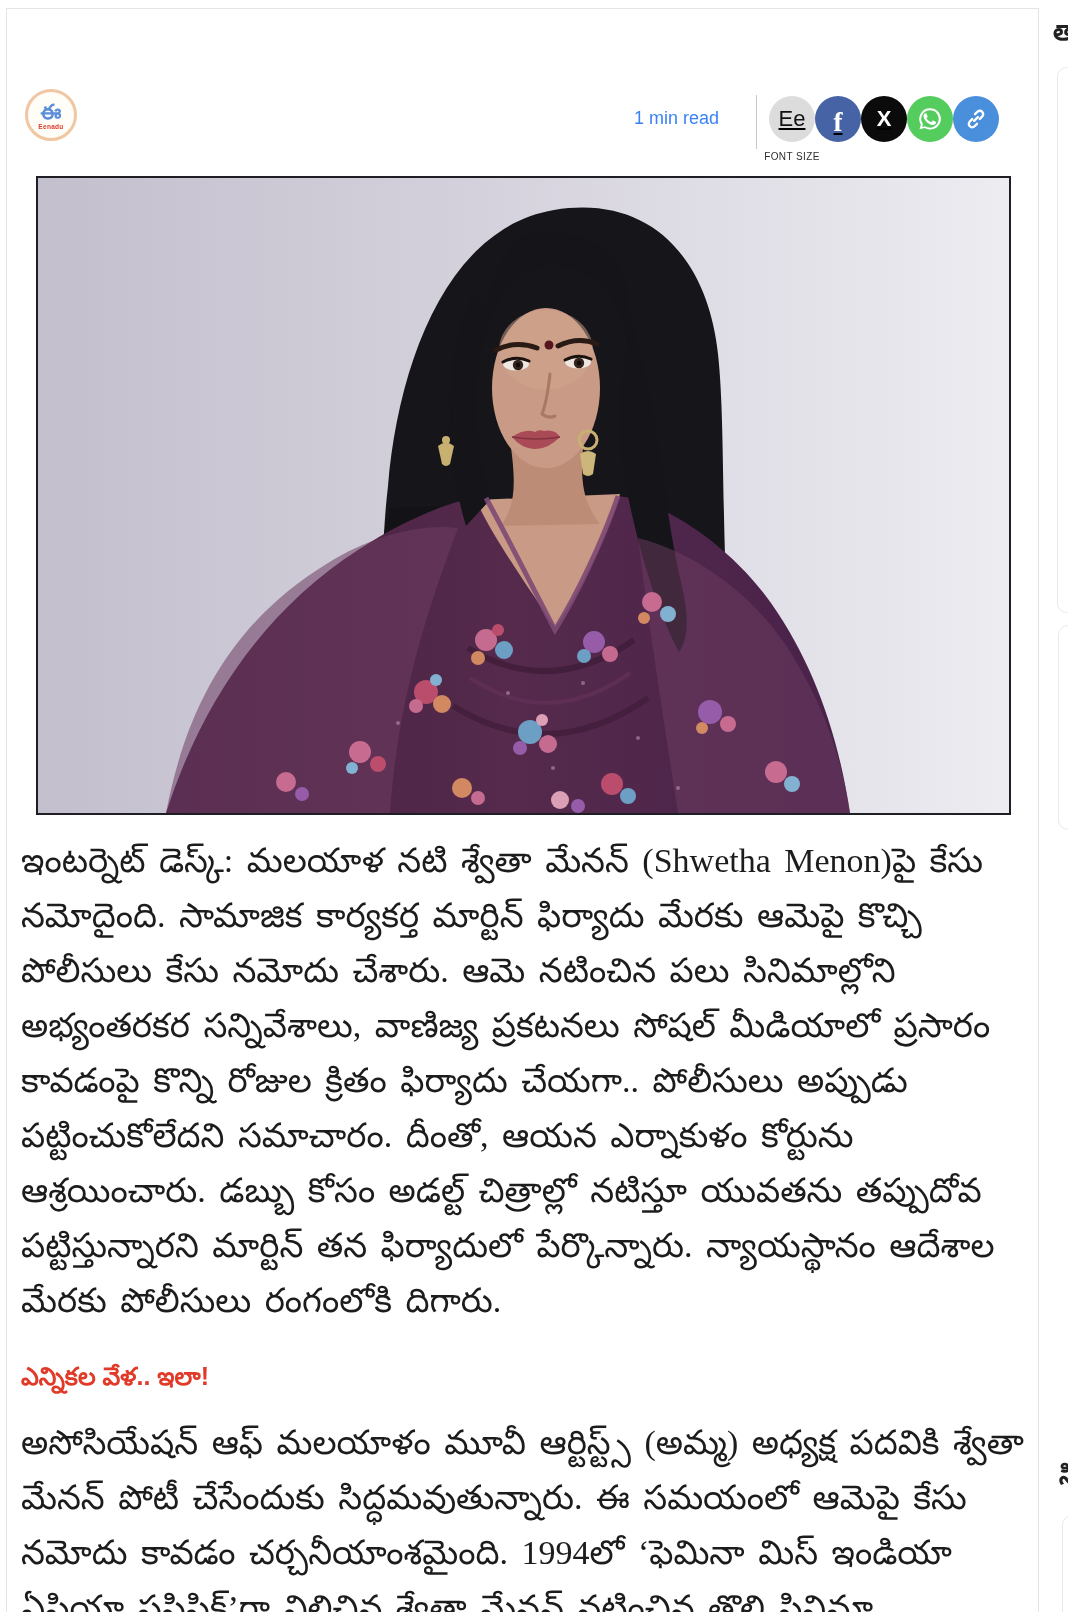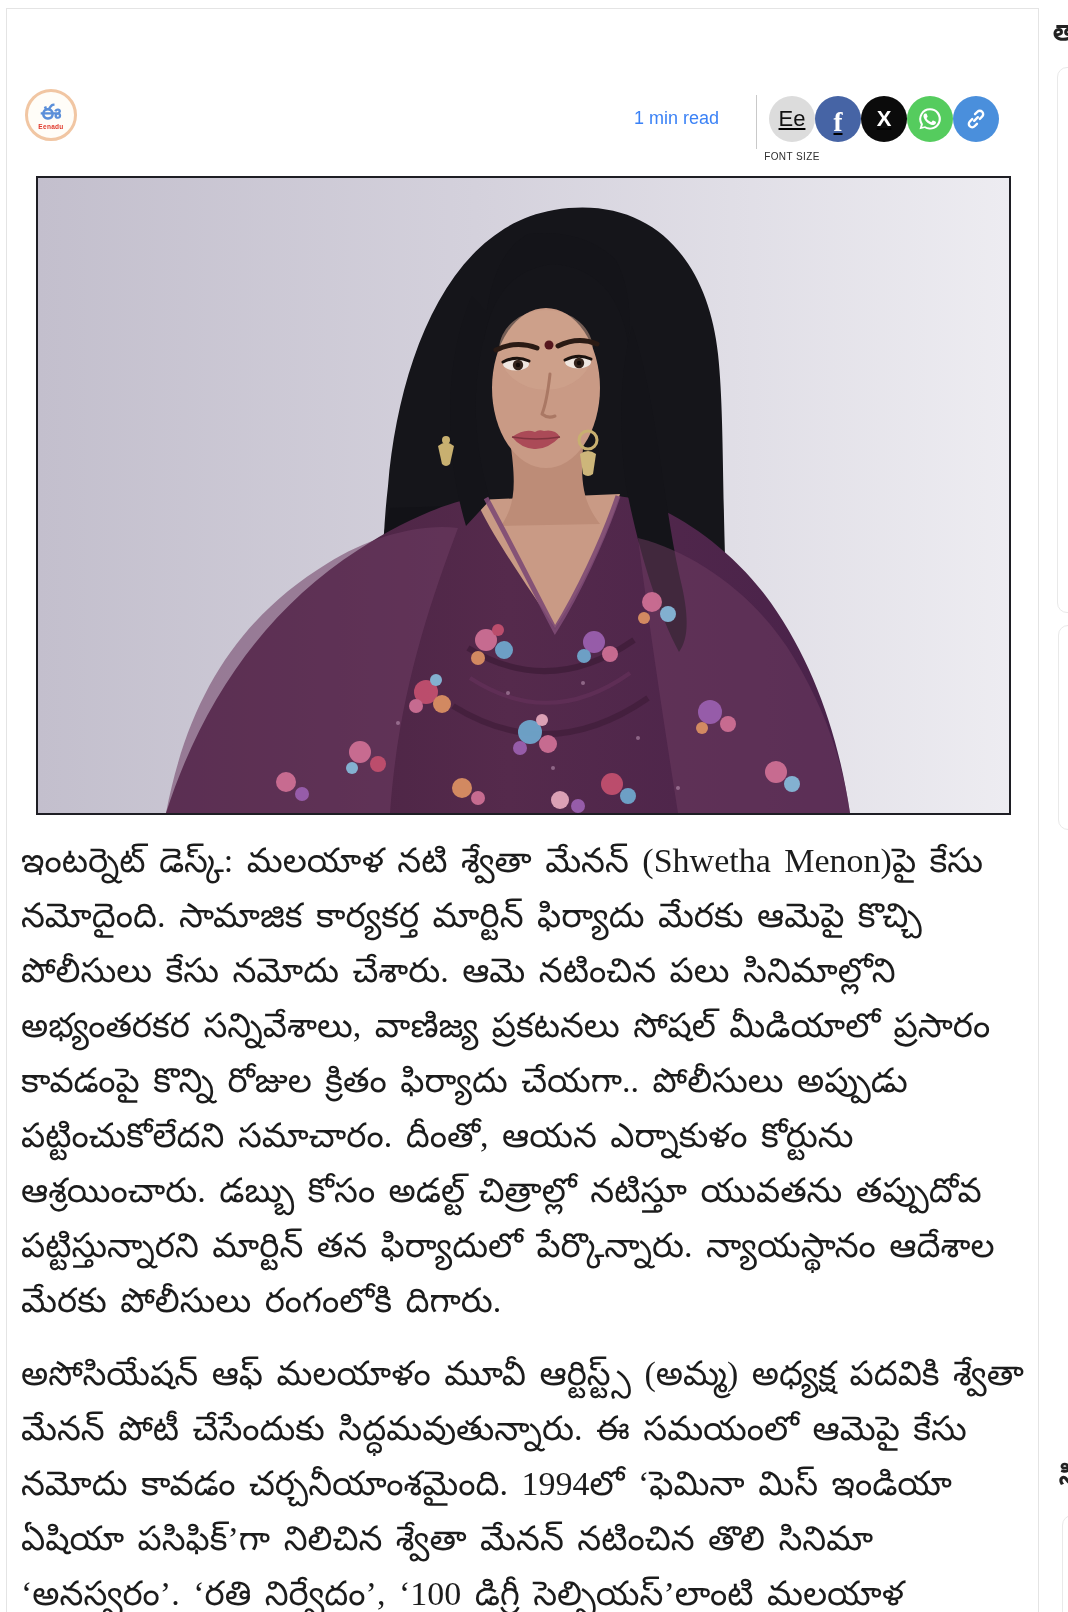--- a/index.html
+++ b/index.html
@@ -218,20 +218,21 @@
           <circle cx="515" cy="590" r="2"></circle>
         <circle cx="600" cy="560" r="2"></circle>
           <circle cx="360" cy="545" r="2"></circle>
           <circle cx="640" cy="610" r="2"></circle>
       </g>
     </svg>
   </div>
 
   <div class="article-body">
     <p>ఇంటర్నెట్ డెస్క్: మలయాళ నటి శ్వేతా మేనన్ (Shwetha Menon)పై కేసు నమోదైంది. సామాజిక కార్యకర్త మార్టిన్ ఫిర్యాదు మేరకు ఆమెపై కొచ్చి పోలీసులు కేసు నమోదు చేశారు. ఆమె నటించిన పలు సినిమాల్లోని అభ్యంతరకర సన్నివేశాలు, వాణిజ్య ప్రకటనలు సోషల్ మీడియాలో ప్రసారం కావడంపై కొన్ని రోజుల క్రితం ఫిర్యాదు చేయగా.. పోలీసులు అప్పుడు పట్టించుకోలేదని సమాచారం. దీంతో, ఆయన ఎర్నాకుళం కోర్టును ఆశ్రయించారు. డబ్బు కోసం అడల్ట్ చిత్రాల్లో నటిస్తూ యువతను తప్పుదోవ పట్టిస్తున్నారని మార్టిన్ తన ఫిర్యాదులో పేర్కొన్నారు. న్యాయస్థానం ఆదేశాల మేరకు పోలీసులు రంగంలోకి దిగారు.</p>
+    <h2 class="subhead">ఎన్నికల వేళ.. ఇలా!</h2>
     <p>అసోసియేషన్ ఆఫ్ మలయాళం మూవీ ఆర్టిస్ట్స్ (అమ్మ) అధ్యక్ష పదవికి శ్వేతా మేనన్ పోటీ చేసేందుకు సిద్ధమవుతున్నారు. ఈ సమయంలో ఆమెపై కేసు నమోదు కావడం చర్చనీయాంశమైంది. 1994లో ‘ఫెమినా మిస్ ఇండియా ఏషియా పసిఫిక్’గా నిలిచిన శ్వేతా మేనన్ నటించిన తొలి సినిమా ‘అనస్వరం’. ‘రతి నిర్వేదం’, ‘100 డిగ్రీ సెల్సియస్’లాంటి మలయాళ మూవీస్‌తోపాటు టాలీవుడ్, కోలీవుడ్, బాలీవుడ్‌లోనూ నటించారు. తెలుగులో ‘ఆనందం’లో ప్రత్యేక గీతంలో మెరిసిన శ్వేత.. ‘జూనియర్స్’, ‘రాజన్న’ తదిరత సినిమాల్లో సందడి చేశారు.</p>
   </div>
 
 </div>
 
 <div class="side-frag side-frag-top">తా</div>
 <div class="side-box side-box-a"></div>
 <div class="side-box side-box-b"></div>
 <div class="side-frag side-frag-bottom">సి</div>
 <div class="side-box side-box-c"></div>

